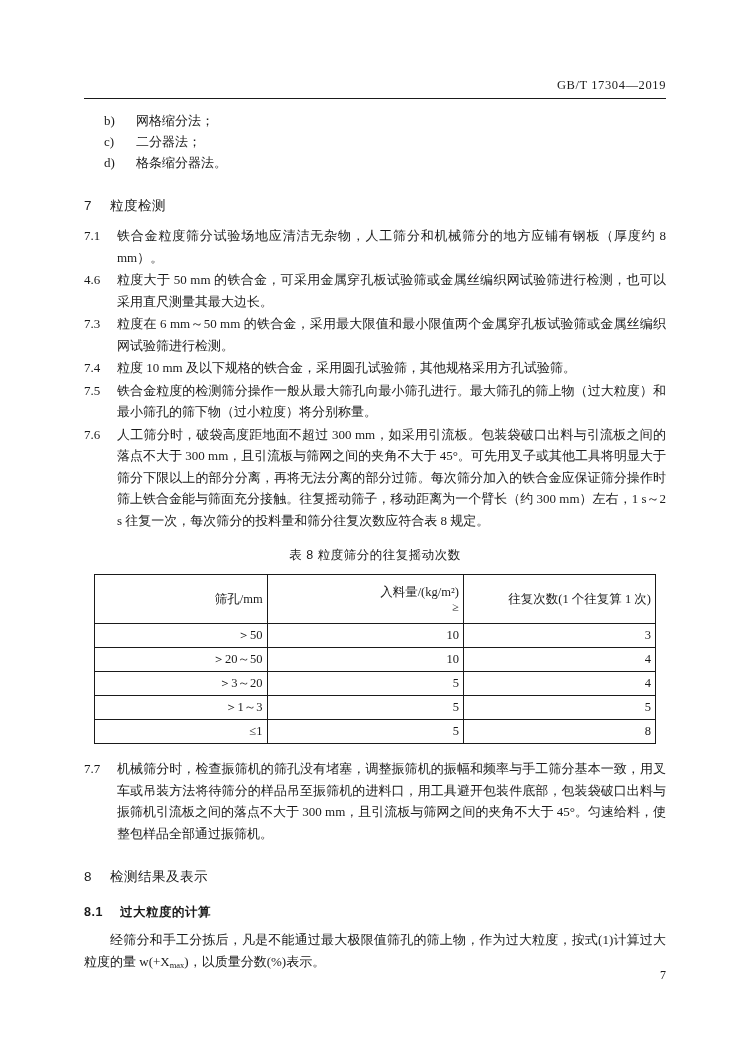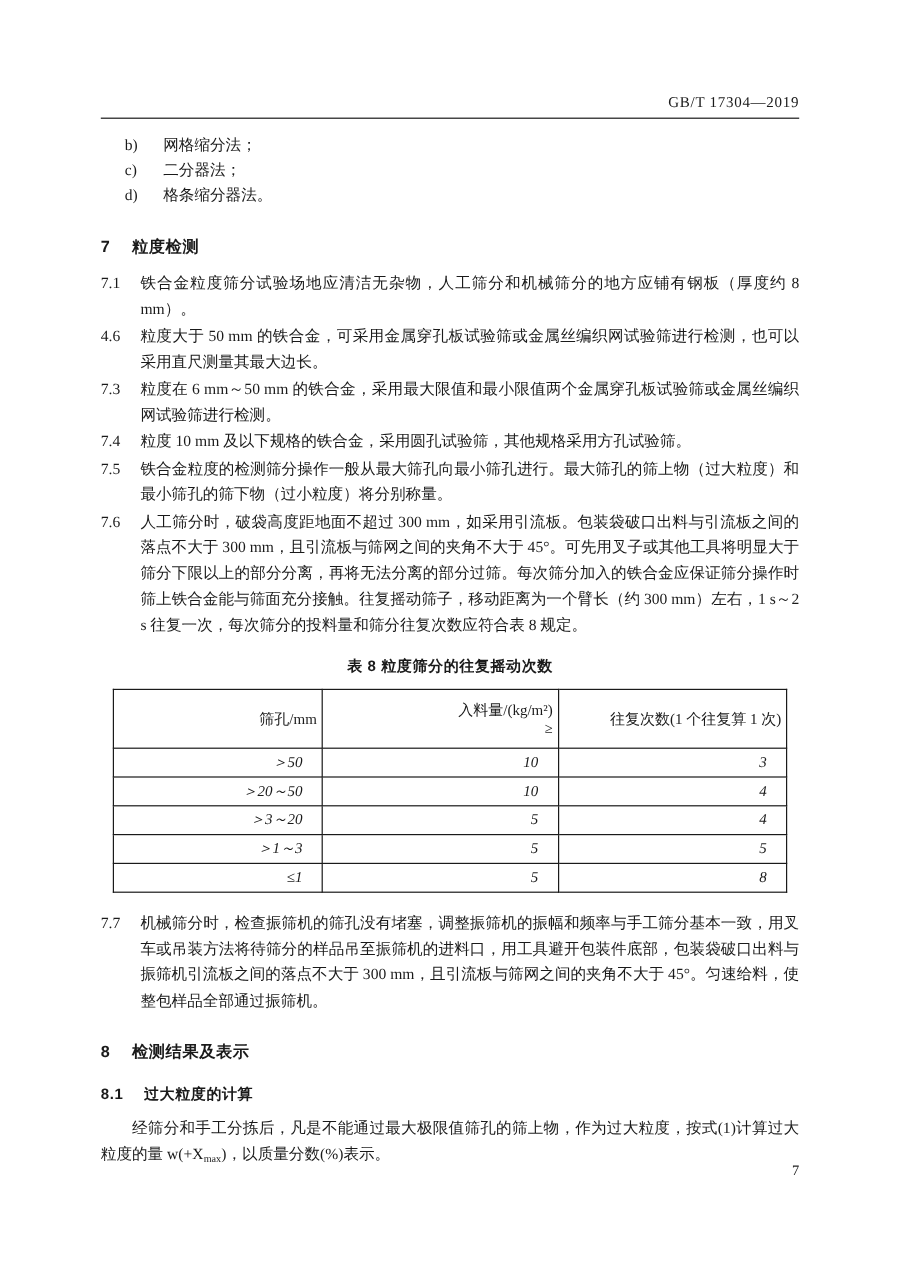--- a/index.html
+++ b/index.html
@@ -55,21 +55,21 @@
     width: 52px;
     padding-left: 20px;
     box-sizing: border-box;
   }
   .list-line .txt {
     flex: 1;
   }
   h2.clause {
     font-family: "Liberation Sans", sans-serif;
     font-size: 13.5px;
-    font-weight: bold;
+    font-weight: normal;
     margin: 24px 0 10px 0;
     letter-spacing: 0.5px;
   }
   h2.clause .num {
     display: inline-block;
     width: 26px;
   }
   h3.subclause {
     font-family: "Liberation Sans", sans-serif;
     font-size: 12.5px;
@@ -104,21 +104,21 @@
     line-height: 21.5px;
     margin: 0;
     text-align: justify;
     text-justify: inter-ideograph;
     text-indent: 26px;
   }
   .table-title {
     text-align: center;
     font-family: "Liberation Sans", sans-serif;
     font-size: 12.5px;
-    font-weight: bold;
+    font-weight: normal;
     margin: 16px 0 10px 0;
     letter-spacing: 0.5px;
   }
   table.gb {
     border-collapse: collapse;
     width: 562px;
     margin: 0 auto 0 10px;
     font-size: 12.5px;
   }
   table.gb th, table.gb td {
@@ -128,22 +128,21 @@
     font-weight: normal;
     font-family: "Liberation Serif", serif;
   }
   table.gb th {
     height: 44px;
     line-height: 17px;
     padding: 2px 4px;
   }
   table.gb td {
     height: 21px;
-    padding: 1px 16px;
-    font-style: italic;
+    padding: 1px 4px;
   }
   table.gb th.c1, table.gb td.c1 { width: 172px; }
   table.gb th.c2, table.gb td.c2 { width: 196px; }
   table.gb th.c3, table.gb td.c3 { width: 194px; }
   .geq {
     display: block;
     font-size: 12px;
     line-height: 13px;
   }
   .footer-num {

